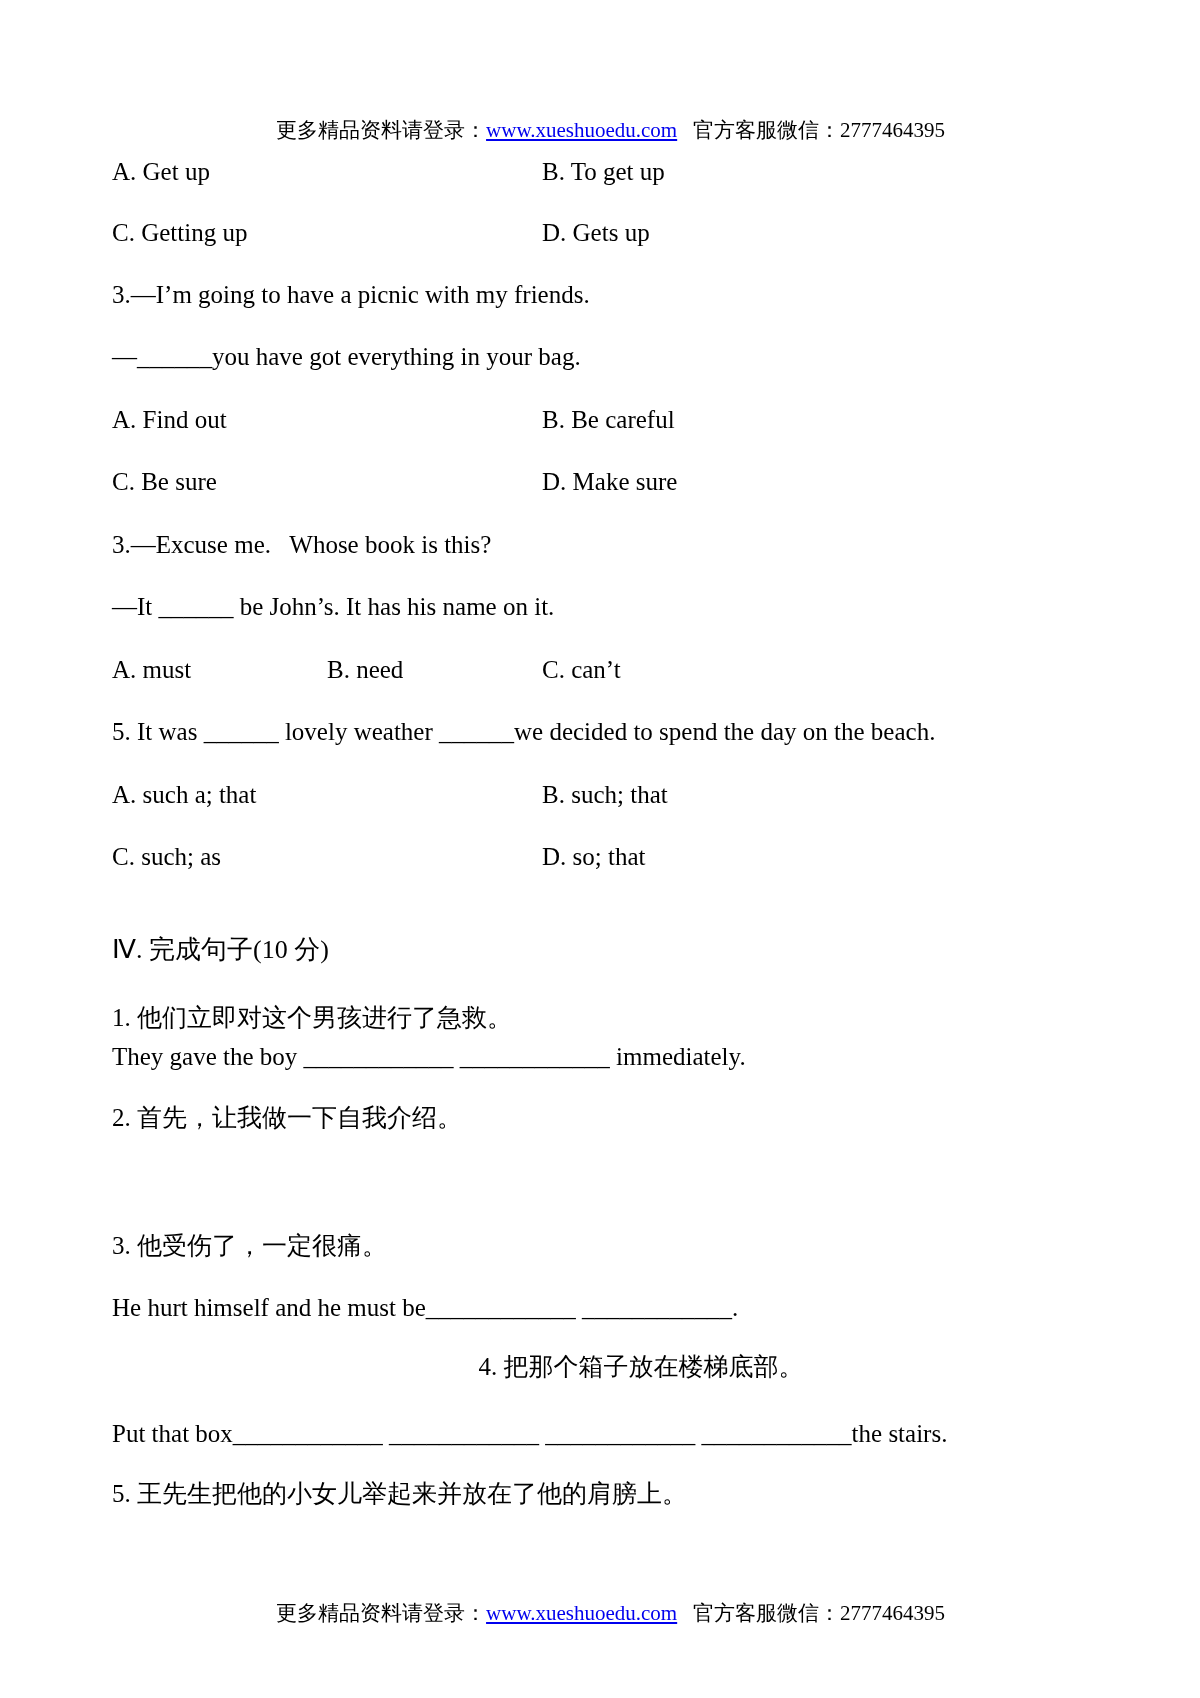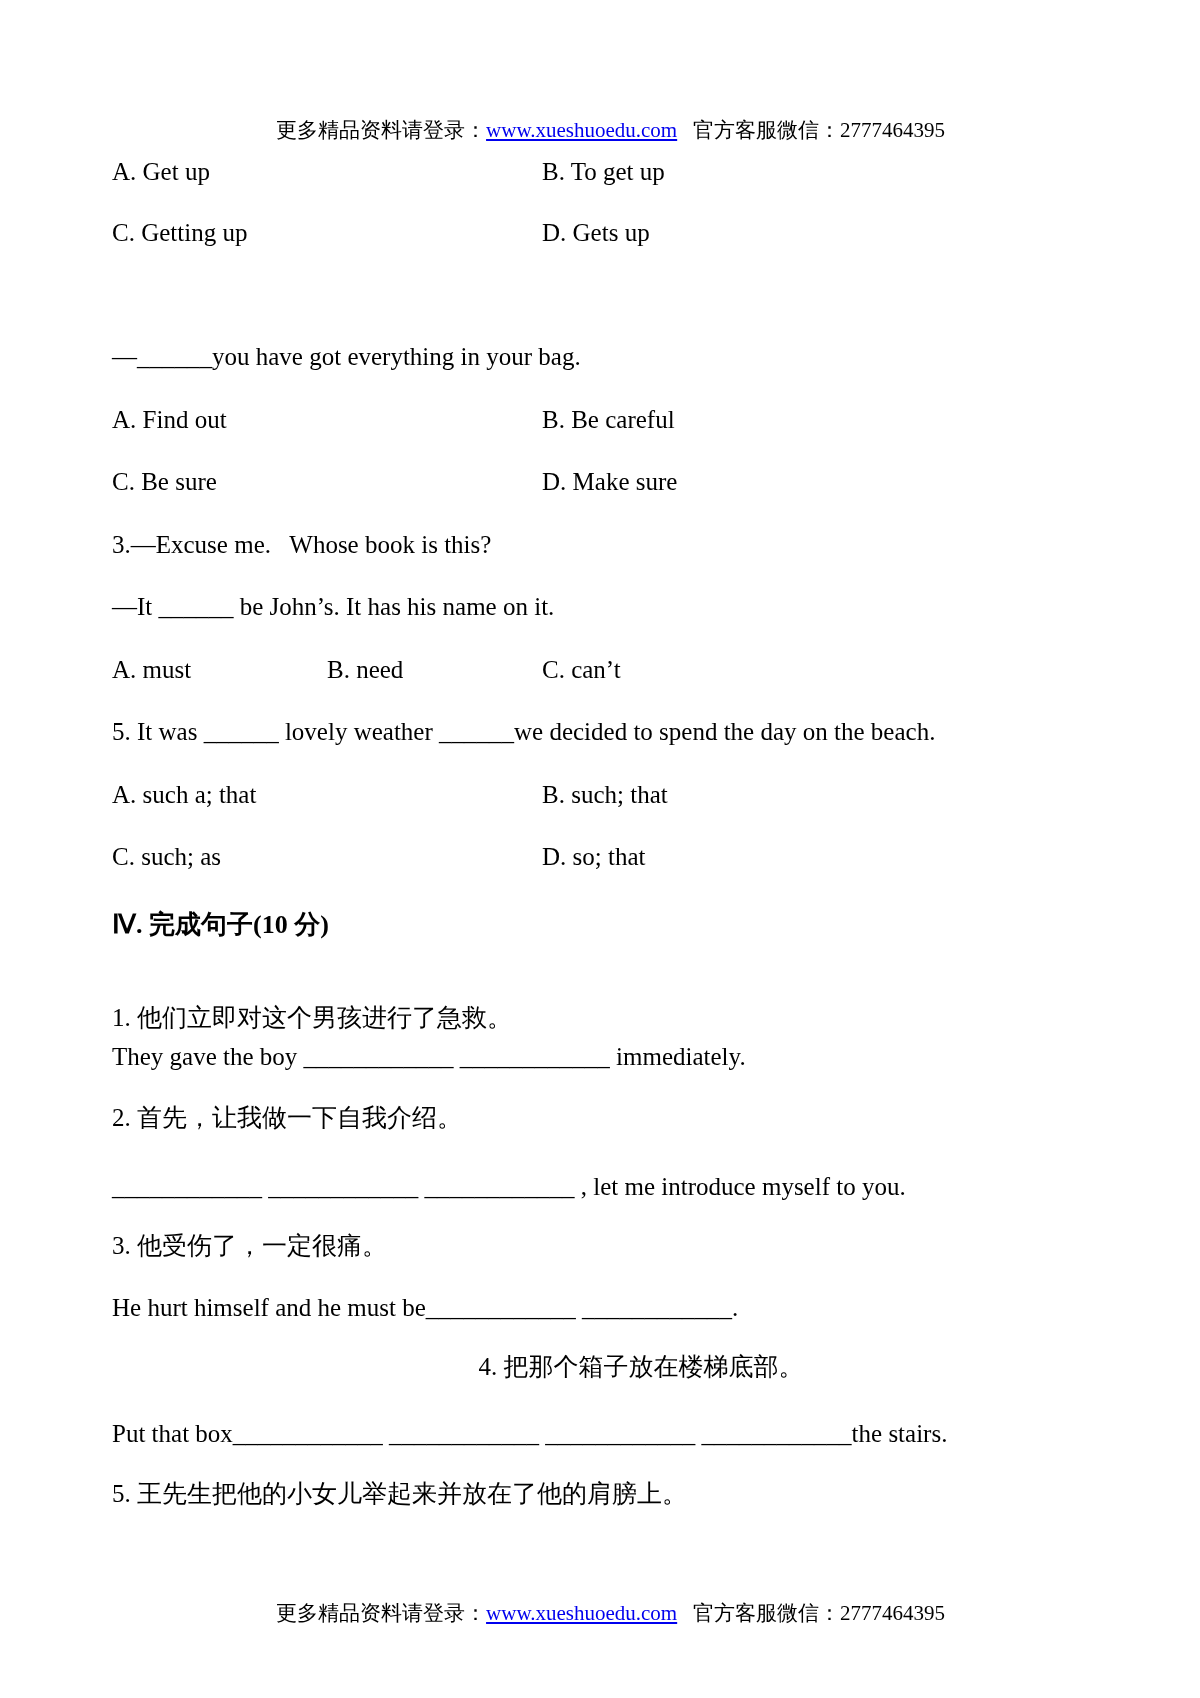--- a/index.html
+++ b/index.html
@@ -25,21 +25,22 @@
     font-size:21px;
     text-align:center;
     white-space:pre;
   }
   .col{position:absolute;top:0;white-space:pre;}
   .c0{left:0;}
   .c215{left:215px;}
   .c430{left:430px;}
   .section-title{
     font-size:26px;
-    font-weight:700;
+    font-weight:400;
+    margin-top:25px;
   }
   .link{
     color:#0000EE;
     text-decoration:underline;
     cursor:pointer;
     text-align:center;
   }
 </style>
 </head>
 <body>
@@ -52,20 +53,21 @@
 
   <div class="line" style="top:155px;">
     <span class="col c0">A. Get up</span>
     <span class="col c430">B. To get up</span>
   </div>
   <div class="line" style="top:216px;">
     <span class="col c0">C. Getting up</span>
     <span class="col c430">D. Gets up</span>
   </div>
 
+  <div class="line" style="top:278px;">3.—I’m going to have a picnic with my friends.</div>
   <div class="line" style="top:340px;">—______you have got everything in your bag.</div>
   <div class="line" style="top:403px;">
     <span class="col c0">A. Find out</span>
     <span class="col c430">B. Be careful</span>
   </div>
   <div class="line" style="top:465px;">
     <span class="col c0">C. Be sure</span>
     <span class="col c430">D. Make sure</span>
   </div>
 
@@ -86,21 +88,20 @@
     <span class="col c0">C. such; as</span>
     <span class="col c430">D. so; that</span>
   </div>
 
   <div class="line section-title" style="top:908px;">Ⅳ. 完成句子(10 分)</div>
 
   <div class="line" style="top:1001px;">1. 他们立即对这个男孩进行了急救。</div>
   <div class="line" style="top:1040px;">They gave the boy ____________ ____________ immediately.</div>
 
   <div class="line" style="top:1101px;">2. 首先，让我做一下自我介绍。</div>
-  <div class="line" style="top:1170px;">____________ ____________ ____________ , let me introduce myself to you.</div>
 
   <div class="line" style="top:1229px;">3. 他受伤了，一定很痛。</div>
   <div class="line" style="top:1291px;">He hurt himself and he must be____________ ____________.</div>
 
   <div class="line" style="top:1350px;text-align:center;">4. 把那个箱子放在楼梯底部。</div>
   <div class="line" style="top:1417px;">Put that box____________ ____________ ____________ ____________the stairs.</div>
 
   <div class="line" style="top:1477px;">5. 王先生把他的小女儿举起来并放在了他的肩膀上。</div>
 
   <div class="centerline" style="top:1568px;">

